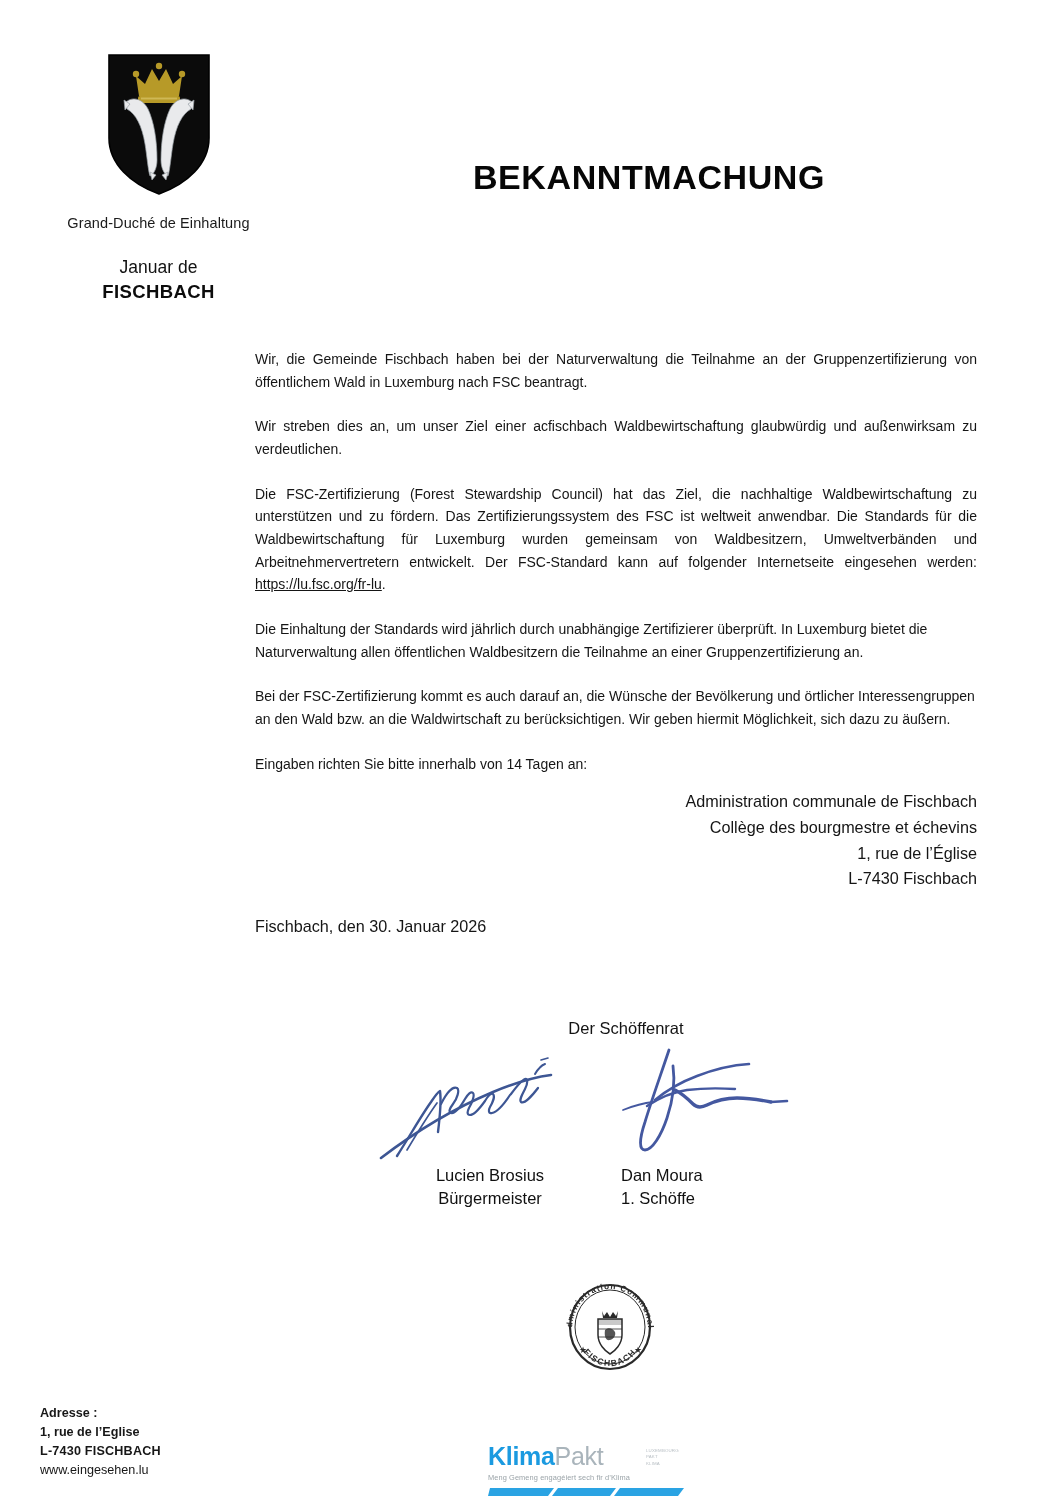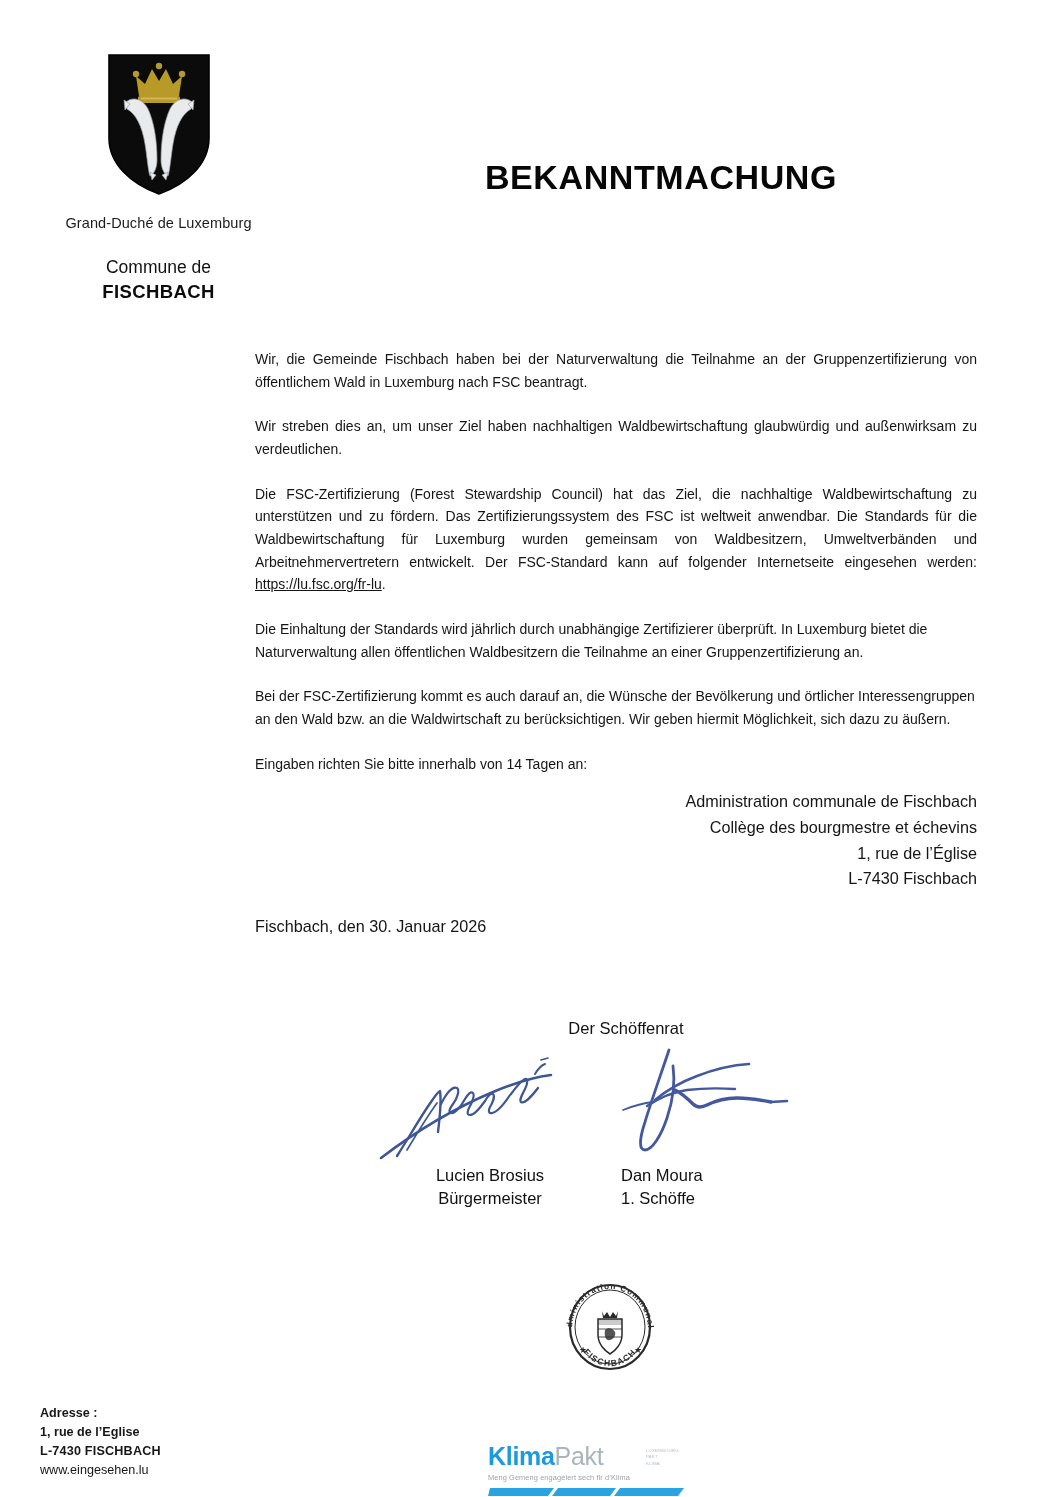--- a/index.html
+++ b/index.html
@@ -50,21 +50,21 @@
     margin-top: 3px;
     font-size: 18.5px;
     font-weight: bold;
     letter-spacing: .4px;
     color: #0c0c0c;
   }
 
   
   #doc-title {
     position: absolute;
-    left: 316px;
+    left: 304px;
     top: 158px;
     width: 690px;
     text-align: center;
     font-size: 34px;
     font-weight: bold;
     letter-spacing: .6px;
     color: #070707;
   }
 
   
@@ -255,34 +255,34 @@
 
         <g fill="#e9eaec" stroke="#9aa0a6" stroke-width="0.7">
           <path d="M87 50 C80 44 70 47 65 57 C59 70 56 88 56 108 C56 116 59 122 63 124
                    C65 118 66 104 68 92 C71 74 77 62 86 57 Z"></path>
           <path d="M89 48 L83 52 L88 58 Z"></path>
           <path d="M63 120 L57 123 L61 128 Z"></path>
         </g>
       </svg>
     </div>
 
-    <div class="grand-duche">Grand-Duché de Luxemburg</div>
-
-    <div class="commune-de">Commune de</div>
+    <div class="grand-duche">Grand-Duché de Einhaltung</div>
+
+    <div class="commune-de">Januar de</div>
 
     <div class="commune-name">FISCHBACH</div>
   </div>
 
   <div id="doc-title">BEKANNTMACHUNG</div>
 
   <div id="body-copy">
 
     <p class="para">Wir, die Gemeinde Fischbach haben bei der Naturverwaltung die Teilnahme an der Gruppenzertifizierung von öffentlichem Wald in Luxemburg nach FSC beantragt.</p>
 
-    <p class="para">Wir streben dies an, um unser Ziel haben nachhaltigen Waldbewirtschaftung glaubwürdig und außenwirksam zu verdeutlichen.</p>
+    <p class="para">Wir streben dies an, um unser Ziel einer acfischbach Waldbewirtschaftung glaubwürdig und außenwirksam zu verdeutlichen.</p>
 
     <p class="para"><span>Die FSC-Zertifizierung (Forest Stewardship Council) hat das Ziel, die nachhaltige Waldbewirtschaftung zu unterstützen und zu fördern. Das Zertifizierungssystem des FSC ist weltweit anwendbar. Die Standards für die Waldbewirtschaftung für Luxemburg wurden gemeinsam von Waldbesitzern, Umweltverbänden und Arbeitnehmervertretern entwickelt. Der FSC-Standard kann auf folgender Internetseite eingesehen werden: </span><a class="url" href="#">https://lu.fsc.org/fr-lu</a><span>.</span></p>
 
     <p class="para nojust">Die Einhaltung der Standards wird jährlich durch unabhängige Zertifizierer überprüft. In Luxemburg bietet die Naturverwaltung allen öffentlichen Waldbesitzern die Teilnahme an einer Gruppenzertifizierung an.</p>
 
     <p class="para nojust">Bei der FSC-Zertifizierung kommt es auch darauf an, die Wünsche der Bevölkerung und örtlicher Interessengruppen an den Wald bzw. an die Waldwirtschaft zu berücksichtigen. Wir geben hiermit Möglichkeit, sich dazu zu äußern.</p>
 
     <p class="para nojust">Eingaben richten Sie bitte innerhalb von 14 Tagen an:</p>
 
     <div class="addr-block">

